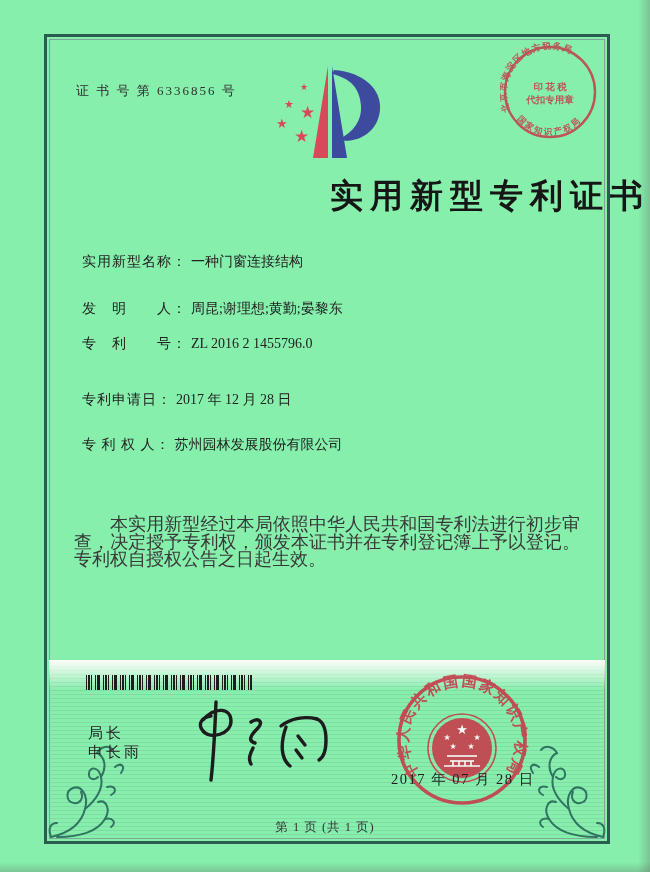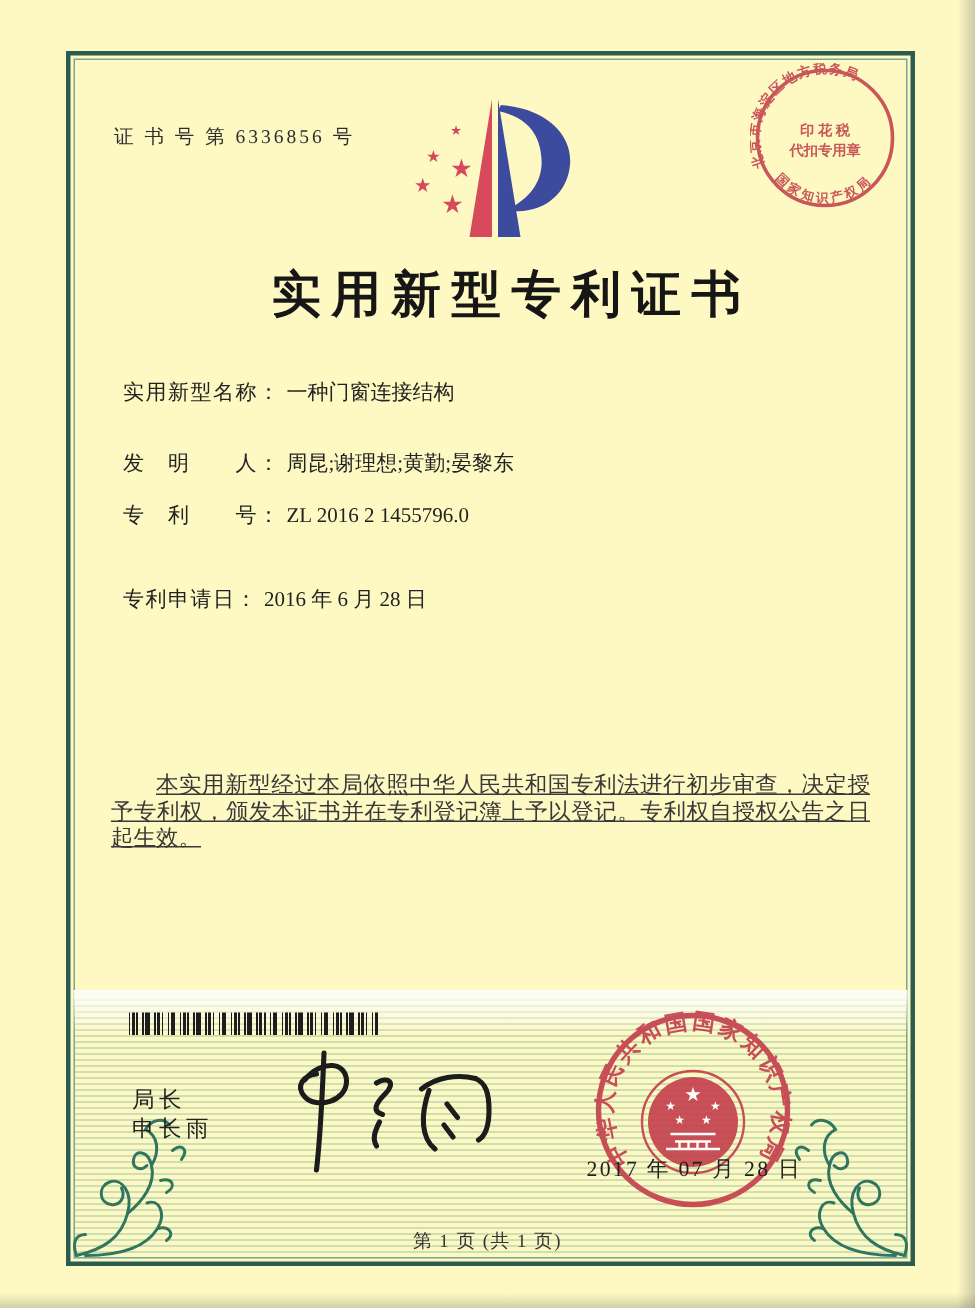--- a/index.html
+++ b/index.html
@@ -1,32 +1,32 @@
 <!DOCTYPE html>
 <html><head>
 <meta charset="utf-8">
 <style>
   html,body{margin:0;padding:0;}
   body{width:650px;height:872px;background:#ffffff;font-family:"Liberation Serif","DejaVu Serif",serif;overflow:hidden;}
-  .page{position:relative;width:650px;height:872px;background:#fef9c3;}
+  .page{position:relative;width:650px;height:872px;background:#86efac;}
   .scan-edge-right{position:absolute;top:0;right:0;width:12px;height:100%;background:linear-gradient(to right,rgba(0,0,0,0),rgba(90,95,92,0.30));}
   .scan-edge-bottom{position:absolute;left:0;bottom:0;width:100%;height:10px;background:linear-gradient(to bottom,rgba(0,0,0,0),rgba(90,95,92,0.28));}
   .frame{position:absolute;left:44px;top:34px;right:40px;bottom:28px;border:3px solid #2a5d50;}
   .frame-inner{position:absolute;inset:2px;border:1px solid #7ba596;}
   .guilloche{position:absolute;left:49px;right:45px;top:660px;height:179px;
     background-image:
       linear-gradient(to bottom,#fdfdfa 0px,rgba(253,253,250,0) 30px),
       repeating-linear-gradient(0deg,rgba(124,180,158,0.38) 0px,rgba(124,180,158,0.38) 1px,rgba(255,255,255,0) 1px,rgba(255,255,255,0) 4px);}
   .cert-no{position:absolute;left:76px;top:82px;font-size:13px;letter-spacing:2px;color:#2e2e2e;}
-  .title{position:absolute;left:0;right:0;top:174px;text-align:center;font-size:33px;letter-spacing:7px;font-weight:600;color:#161616;margin-left:32px;}
+  .title{position:absolute;left:0;right:0;top:174px;text-align:right;font-size:33px;letter-spacing:7px;font-weight:600;color:#161616;margin-left:32px;}
   .field{position:absolute;left:82px;font-size:14px;color:#222;white-space:nowrap;}
   .field .flabel{letter-spacing:1px;}
   .field .fvalue{margin-left:4px;}
   .paras{position:absolute;left:74px;right:70px;top:516px;color:#383838;}
-  .paras p{margin:0;font-size:15px;line-height:17.5px;text-indent:2em;text-align:justify;text-decoration:underline;}
+  .paras p{margin:0;font-size:18px;line-height:17.5px;text-indent:2em;text-align:justify;}
   .barcode{position:absolute;left:86px;top:675px;width:166px;height:15px;
     background:repeating-linear-gradient(90deg,#1d1d1d 0 1px,transparent 1px 2px,#1d1d1d 2px 4px,transparent 4px 5px,#1d1d1d 5px 6px,transparent 6px 9px,#1d1d1d 9px 10px,transparent 10px 11px,#1d1d1d 11px 14px,transparent 14px 17px);}
   .signer{position:absolute;left:88px;top:724px;font-size:15px;letter-spacing:3px;color:#222;font-family:"Liberation Sans","DejaVu Sans",sans-serif;}
   .signer div{}
   .signature-svg{position:absolute;left:185px;top:696px;}
   .seal-svg{position:absolute;left:372px;top:650px;opacity:0.92;}
   .seal-date{position:absolute;left:391px;top:770px;font-size:14.5px;letter-spacing:1.5px;color:#1f1f1f;}
   .tax-stamp-svg{position:absolute;left:500px;top:42px;opacity:0.88;}
   .logo-svg{position:absolute;left:256px;top:58px;}
   .flourish{position:absolute;}
@@ -109,21 +109,24 @@
   <div class="field" style="top:253px">
     <span class="flabel">实用新型名称：</span><span class="fvalue">一种门窗连接结构</span>
   </div>
   <div class="field" style="top:300px">
     <span class="flabel">发　明　　人：</span><span class="fvalue">周昆;谢理想;黄勤;晏黎东</span>
   </div>
   <div class="field" style="top:335px">
     <span class="flabel">专　利　　号：</span><span class="fvalue">ZL 2016 2 1455796.0</span>
   </div>
   <div class="field" style="top:391px">
-    <span class="flabel">专利申请日：</span><span class="fvalue">2016 年 6 月 28 日</span>
+    <span class="flabel">专利申请日：</span><span class="fvalue">2017 年 12 月 28 日</span>
+  </div>
+  <div class="field" style="top:436px">
+    <span class="flabel">专 利 权 人：</span><span class="fvalue">苏州园林发展股份有限公司</span>
   </div>
 
   <div class="paras">
     <p>本实用新型经过本局依照中华人民共和国专利法进行初步审查，决定授予专利权，颁发本证书并在专利登记簿上予以登记。专利权自授权公告之日起生效。</p>
   </div>
 
   <div class="barcode"></div>
 
   <div class="signer">
     <div>局长</div>

